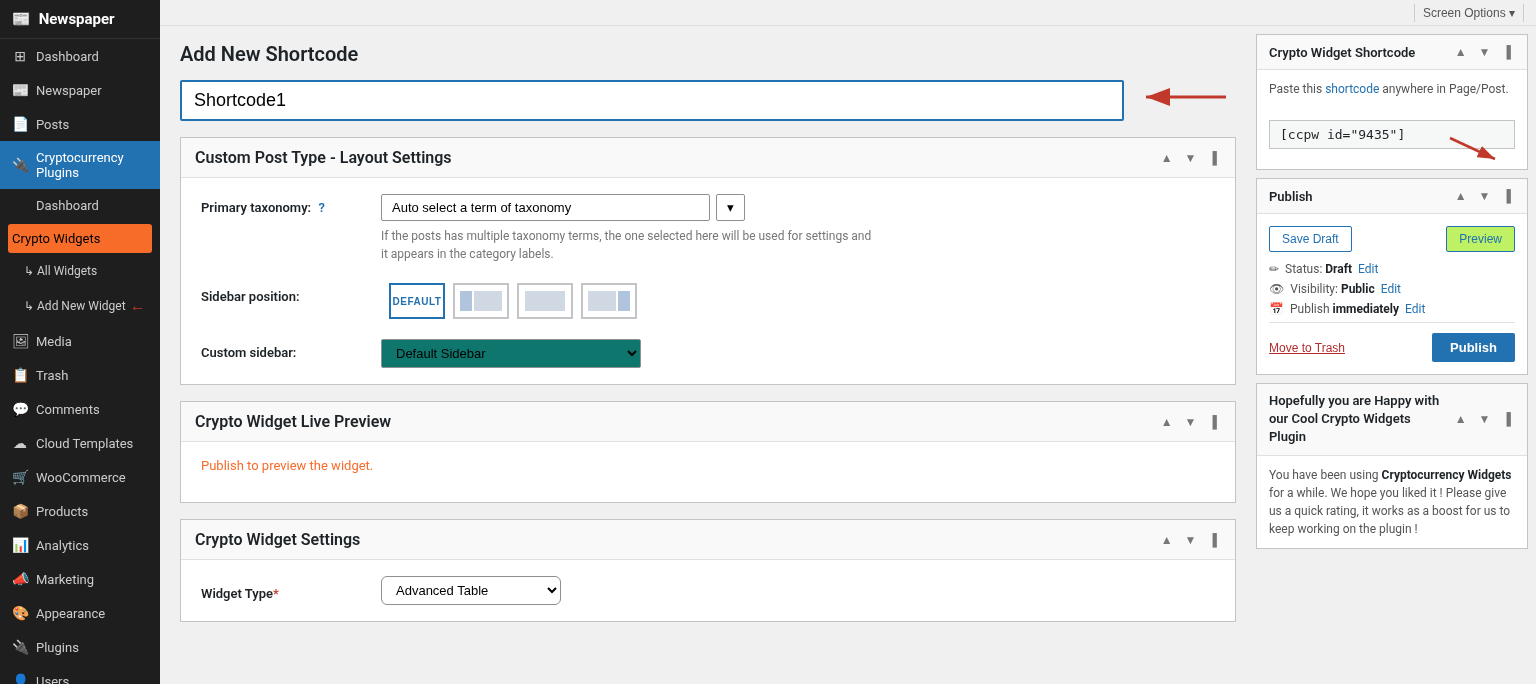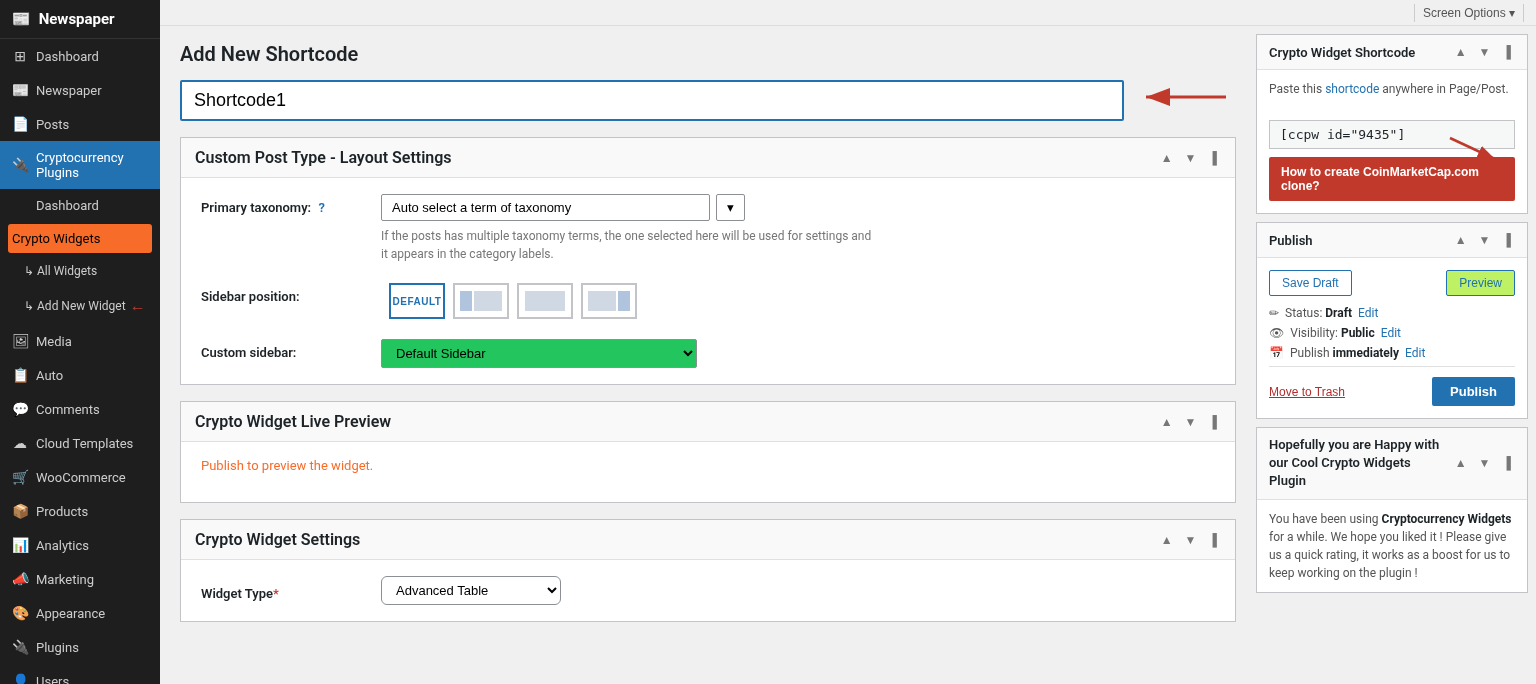--- a/index.html
+++ b/index.html
@@ -232,25 +232,25 @@
     }
     .pos-bar {
       background: #b0c4de;
       height: 100%;
     }
     .pos-bar.wide { width: 28px; }
     .pos-bar.narrow { width: 12px; }
 
     
     .custom-sidebar-select {
-      width: 316px;
+      width: 260px;
       padding: 5px 10px;
       border: 1px solid #8c8f94;
       border-radius: 2px;
-      background: #22c55e;
+      background: #0f766e;
       font-size: 13px;
     }
 
     
     .preview-text {
       color: #f86c2a;
       font-style: normal;
       font-size: 13px;
     }
 
@@ -441,21 +441,21 @@
   <div class="sidebar-item sub" style="display:flex;align-items:center;gap:4px;">
     <span>↳ Add New Widget</span>
     <span style="color:#c0392b;font-size:16px;">←</span>
   </div>
   <div class="sidebar-item">
     <span class="sidebar-icon">🖼</span>
     <span>Media</span>
   </div>
   <div class="sidebar-item">
     <span class="sidebar-icon">📋</span>
-    <span>Auto</span>
+    <span>Trash</span>
   </div>
   <div class="sidebar-item">
     <span class="sidebar-icon">💬</span>
     <span>Comments</span>
   </div>
   <div class="sidebar-item">
     <span class="sidebar-icon">☁</span>
     <span>Cloud Templates</span>
   </div>
   <div class="sidebar-item">
@@ -638,21 +638,20 @@
           <div style="position:relative;margin-bottom:4px;">
             <svg width="60" height="30" viewBox="0 0 60 30" style="position:absolute;right:10px;top:-24px;">
               <defs>
                 <marker id="ah2" markerWidth="7" markerHeight="5" refX="7" refY="2.5" orient="auto">
                   <polygon points="0 0, 7 2.5, 0 5" fill="#c0392b"></polygon>
                 </marker>
               </defs>
               <line x1="5" y1="5" x2="50" y2="26" stroke="#c0392b" stroke-width="2.5" marker-end="url(#ah2)"></line>
             </svg>
           </div>
-          <button class="coinmarket-btn">How to create CoinMarketCap.com clone?</button>
         </div>
       </div>
 
       <div class="widget-panel publish-panel">
         <div class="widget-panel-header">
           <span class="widget-panel-title">Publish</span>
           <div style="display:flex;gap:4px;">
             <button class="panel-ctrl-btn">▲</button>
             <button class="panel-ctrl-btn">▼</button>
             <button class="panel-ctrl-btn">▐</button>

